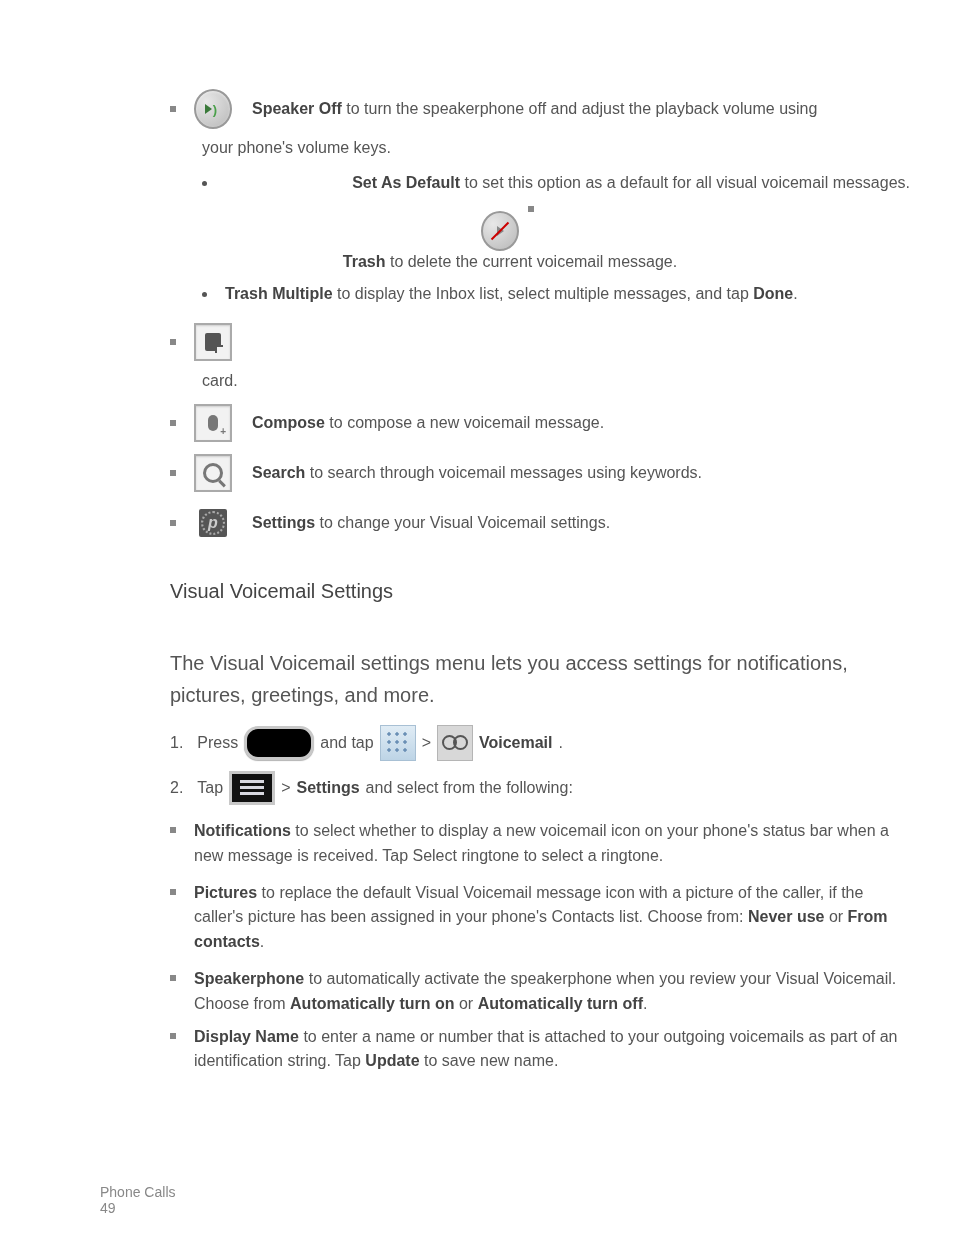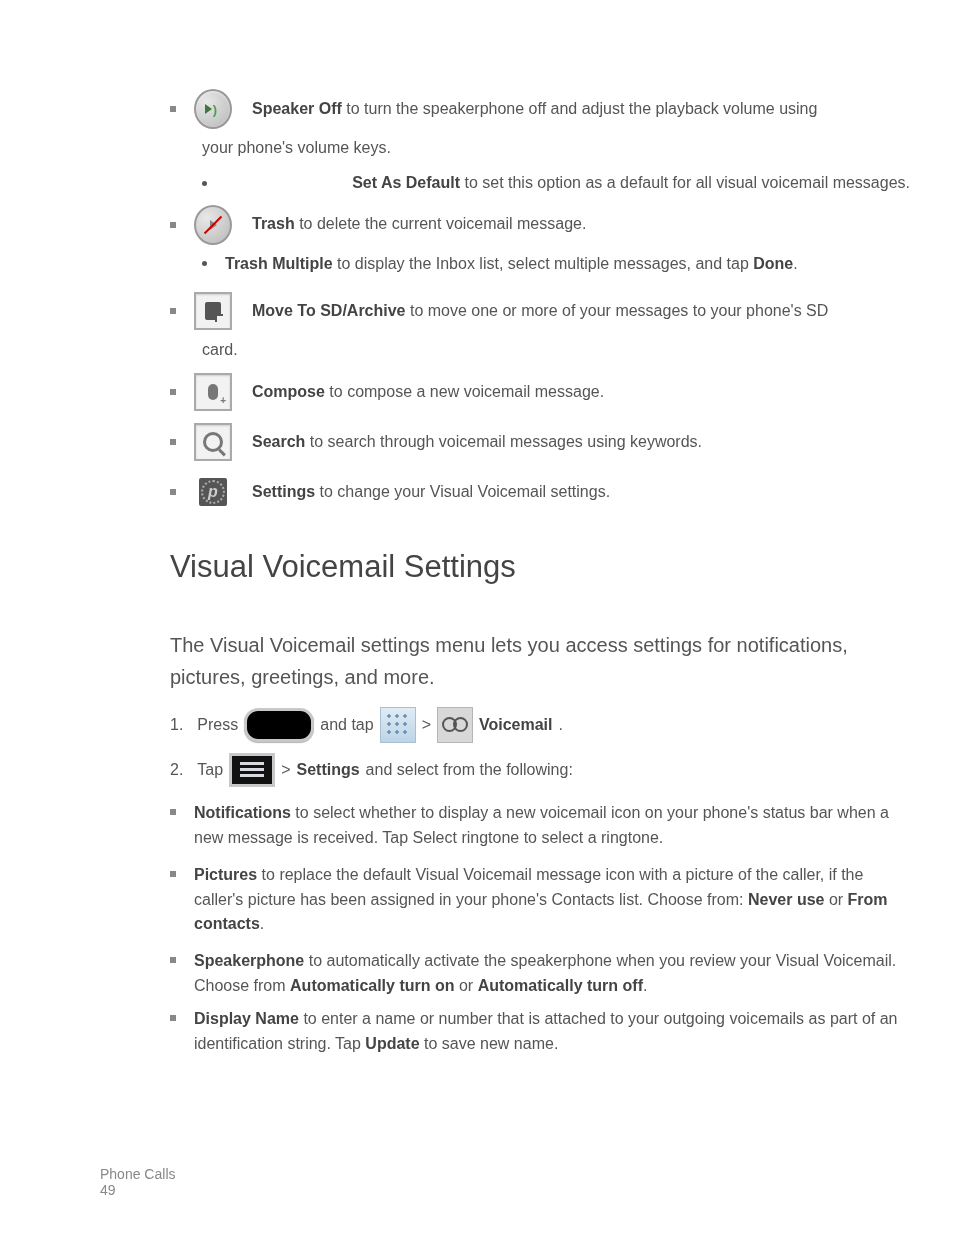--- a/index.html
+++ b/index.html
@@ -175,21 +175,21 @@
     line-height: 1.55;
     font-size: 16px;
   }
   .indent-text {
     margin-left: 112px;
     line-height: 1.55;
     font-size: 16px;
     margin-bottom: 6px;
   }
   .section-head {
-    font-size: 31px;
+    font-size: 20px;
     color: #444;
     margin-top: 38px;
     margin-bottom: 24px;
     margin-left: 80px;
   }
   .para {
     margin-left: 80px;
     font-size: 20px;
     line-height: 1.6;
     margin-bottom: 14px;
@@ -310,21 +310,21 @@
   </div>
   <div class="indent-text">your phone's volume keys.</div>
 
   <div class="bullet-row" style="margin-top:10px;text-align:right;">
     <div class="bullet-dot"></div>
     <div class="text-line">
       <span class="bold">Set As Default</span><span> to set this option as a default for all visual voicemail messages.</span>
     </div>
   </div>
 
-  <div class="bullet-row" style="margin-top:10px;">
+  <div class="bullet-row" style="margin-top:10px;flex-direction:column;">
     <div class="bullet-square"></div>
     <div class="icon-holder">
       <div class="icon-circle-mute"></div>
     </div>
     <div class="text-line after-icon-text">
       <span class="bold">Trash</span><span> to delete the current voicemail message.</span>
     </div>
   </div>
 
   <div class="bullet-row" style="margin-top:6px;">
@@ -333,23 +333,20 @@
       <span class="bold">Trash Multiple</span><span> to display the Inbox list, select multiple messages, and tap </span><span class="bold">Done</span><span>.</span>
     </div>
   </div>
 
   <div class="bullet-row" style="margin-top:16px;">
     <div class="bullet-square"></div>
     <div class="icon-holder">
       <div class="icon-box">
           <div class="icon-sd"></div>
         </div>
-    </div>
-    <div class="text-line after-icon-text">
-      <span class="bold">Move To SD/Archive</span><span> to move one or more of your messages to your phone's SD</span>
     </div>
   </div>
   <div class="indent-text">card.</div>
 
   <div class="bullet-row" style="margin-top:10px;">
     <div class="bullet-square"></div>
     <div class="icon-holder">
       <div class="icon-box">
           <div class="icon-mic"></div>
         </div>

